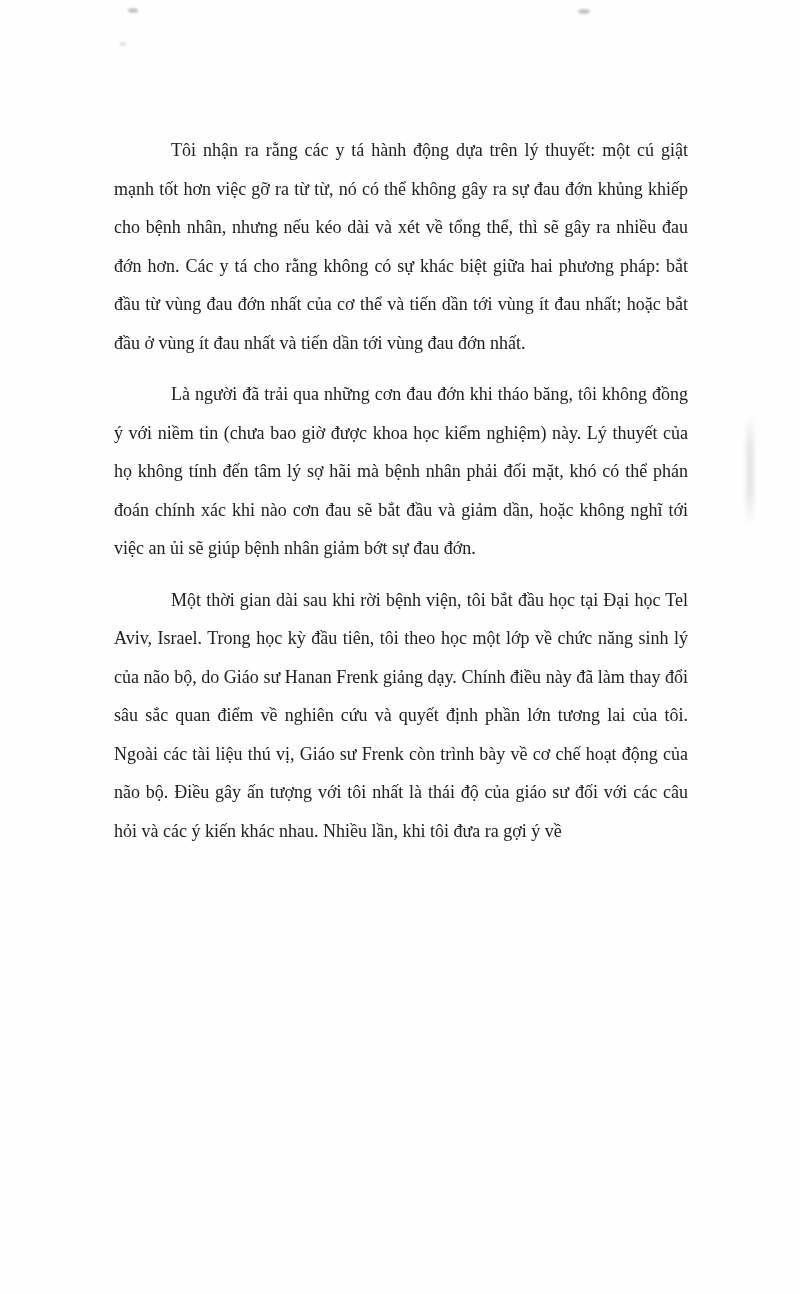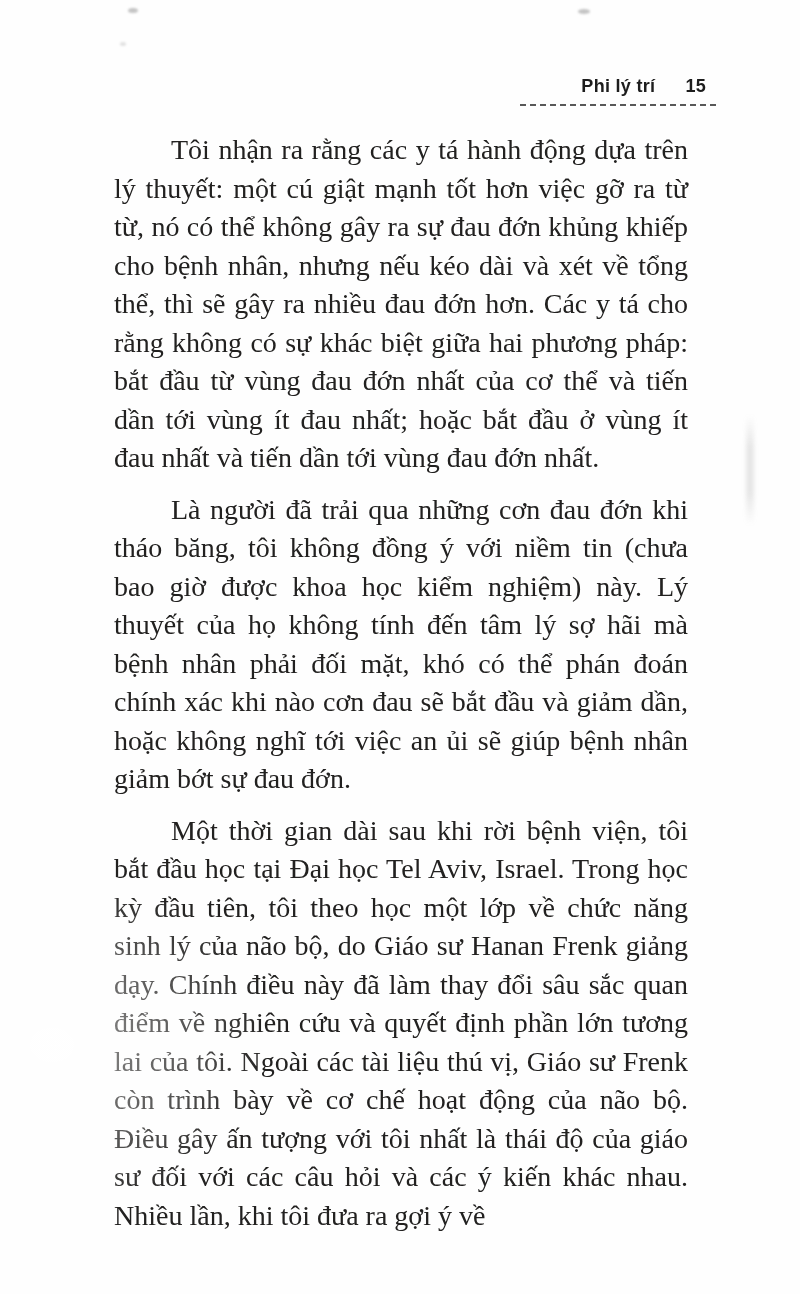--- a/index.html
+++ b/index.html
@@ -41,21 +41,21 @@
     width: 196px;
     height: 0;
     border-bottom: 2px dashed #585858;
   }
   
   .content {
     position: absolute;
     top: 131px;
     left: 114px;
     width: 574px;
-    font-size: 28px;
+    font-size: 18px;
     line-height: 38.5px;
     color: #222120;
     text-align: justify;
   }
   .content p {
     margin: 0 0 13px 0;
     text-indent: 57px;
   }
   
   .artifact-speck {
@@ -88,26 +88,20 @@
 </style>
 </head>
 <body>
 
 <div class="page">
 
   <span class="artifact-speck speck-1"></span>
   <span class="artifact-speck speck-2"></span>
   <span class="artifact-speck speck-3"></span>
 
-  <div class="header">
-    <div class="header-text">
-      <span>Phi lý trí</span><span class="header-page">15</span>
-    </div>
-    <div class="dashed-rule"></div>
-  </div>
 
   <div class="content">
     <p>Tôi nhận ra rằng các y tá hành động dựa trên lý thuyết: một cú giật mạnh tốt hơn việc gỡ ra từ từ, nó có thể không gây ra sự đau đớn khủng khiếp cho bệnh nhân, nhưng nếu kéo dài và xét về tổng thể, thì sẽ gây ra nhiều đau đớn hơn. Các y tá cho rằng không có sự khác biệt giữa hai phương pháp: bắt đầu từ vùng đau đớn nhất của cơ thể và tiến dần tới vùng ít đau nhất; hoặc bắt đầu ở vùng ít đau nhất và tiến dần tới vùng đau đớn nhất.</p>
     <p>Là người đã trải qua những cơn đau đớn khi tháo băng, tôi không đồng ý với niềm tin (chưa bao giờ được khoa học kiểm nghiệm) này. Lý thuyết của họ không tính đến tâm lý sợ hãi mà bệnh nhân phải đối mặt, khó có thể phán đoán chính xác khi nào cơn đau sẽ bắt đầu và giảm dần, hoặc không nghĩ tới việc an ủi sẽ giúp bệnh nhân giảm bớt sự đau đớn.</p>
     <p>Một thời gian dài sau khi rời bệnh viện, tôi bắt đầu học tại Đại học Tel Aviv, Israel. Trong học kỳ đầu tiên, tôi theo học một lớp về chức năng sinh lý của não bộ, do Giáo sư Hanan Frenk giảng dạy. Chính điều này đã làm thay đổi sâu sắc quan điểm về nghiên cứu và quyết định phần lớn tương lai của tôi. Ngoài các tài liệu thú vị, Giáo sư Frenk còn trình bày về cơ chế hoạt động của não bộ. Điều gây ấn tượng với tôi nhất là thái độ của giáo sư đối với các câu hỏi và các ý kiến khác nhau. Nhiều lần, khi tôi đưa ra gợi ý về</p>
   </div>
 
   <div class="artifact-edge"></div>
   <div class="fade-overlay"></div>
 

